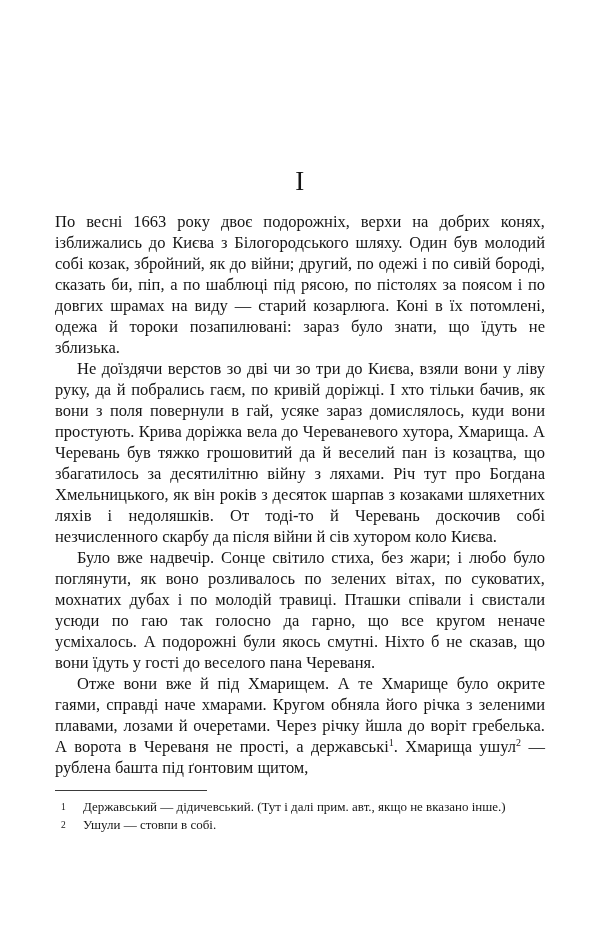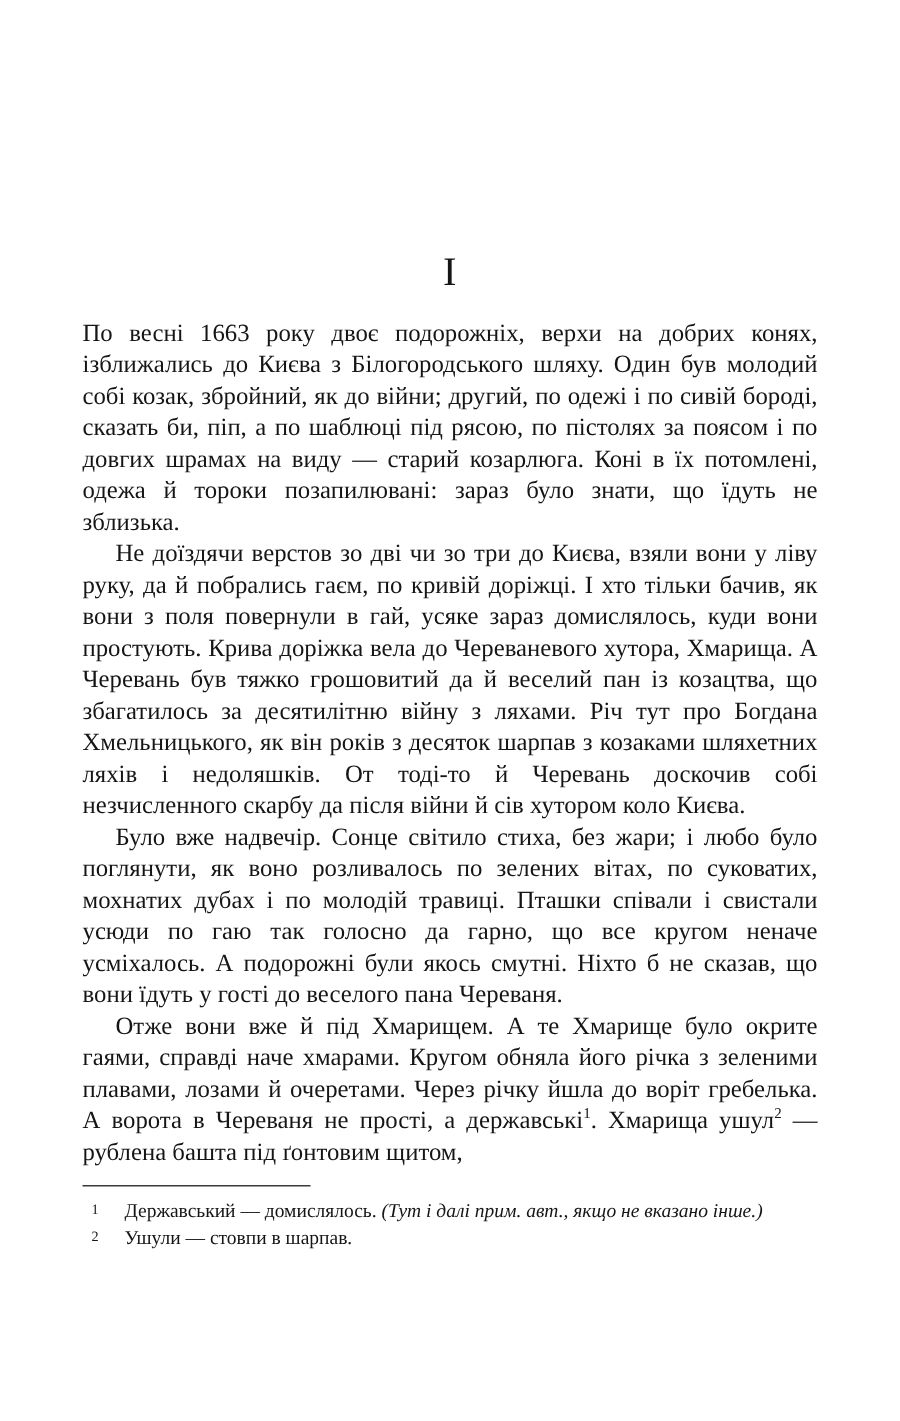--- a/index.html
+++ b/index.html
@@ -54,37 +54,37 @@
     font-size: 13px;
     line-height: 18px;
     text-align: justify;
   }
   .fn-marker {
     position: absolute;
     left: 6px;
     top: 0;
     font-size: 9.5px;
   }
-  .fn-italic { font-style: italic; }
+  .fn-italic { }
 </style>
 </head>
 <body>
 
 <div class="page">
   <div class="text-block">
 
     <h2 class="chapter">I</h2>
 
     <div class="body-text">
       <p class="para">По весні 1663 року двоє подорожніх, верхи на добрих конях, ізближались до Києва з Білогородського шляху. Один був молодий собі козак, збройний, як до війни; другий, по одежі і по сивій бороді, сказать би, піп, а по шаблюці під рясою, по пістолях за поясом і по довгих шрамах на виду — старий козарлюга. Коні в їх потомлені, одежа й тороки позапилювані: зараз було знати, що їдуть не зблизька.</p>
       <p class="para indent">Не доїздячи верстов зо дві чи зо три до Києва, взяли вони у ліву руку, да й побрались гаєм, по кривій доріжці. І хто тільки бачив, як вони з поля повернули в гай, усяке зараз домислялось, куди вони простують. Крива доріжка вела до Череваневого хутора, Хмарища. А Черевань був тяжко грошовитий да й веселий пан із козацтва, що збагатилось за десятилітню війну з ляхами. Річ тут про Богдана Хмельницького, як він років з десяток шарпав з козаками шляхетних ляхів і недоляшків. От тоді-то й Черевань доскочив собі незчисленного скарбу да після війни й сів хутором коло Києва.</p>
       <p class="para indent">Було вже надвечір. Сонце світило стиха, без жари; і любо було поглянути, як воно розливалось по зелених вітах, по суковатих, мохнатих дубах і по молодій травиці. Пташки співали і свистали усюди по гаю так голосно да гарно, що все кругом неначе усміхалось. А подорожні були якось смутні. Ніхто б не сказав, що вони їдуть у гості до веселого пана Череваня.</p>
       <p class="para indent"><span>Отже вони вже й під Хмарищем. А те Хмарище було окрите гаями, справді наче хмарами. Кругом обняла його річка з зеленими плавами, лозами й очеретами. Через річку йшла до воріт гребелька. А ворота в Череваня не прості, а державські</span><sup class="ref">1</sup><span>. Хмарища ушул</span><sup class="ref">2</sup><span> — рублена башта під ґонтовим щитом,</span></p>
     </div>
 
     <div class="footnotes">
       <div class="footnote-sep"></div>
-      <div class="footnote"><span class="fn-marker">1</span><span>Державський — домислялось. </span><span class="fn-italic">(Тут і далі прим. авт., якщо не вказано інше.)</span></div>
-      <div class="footnote"><span class="fn-marker">2</span><span>Ушули — стовпи в шарпав.</span></div>
+      <div class="footnote"><span class="fn-marker">1</span><span>Державський — дідичевський. </span><span class="fn-italic">(Тут і далі прим. авт., якщо не вказано інше.)</span></div>
+      <div class="footnote"><span class="fn-marker">2</span><span>Ушули — стовпи в собі.</span></div>
     </div>
 
   </div>
 </div>
 
 </body></html>

